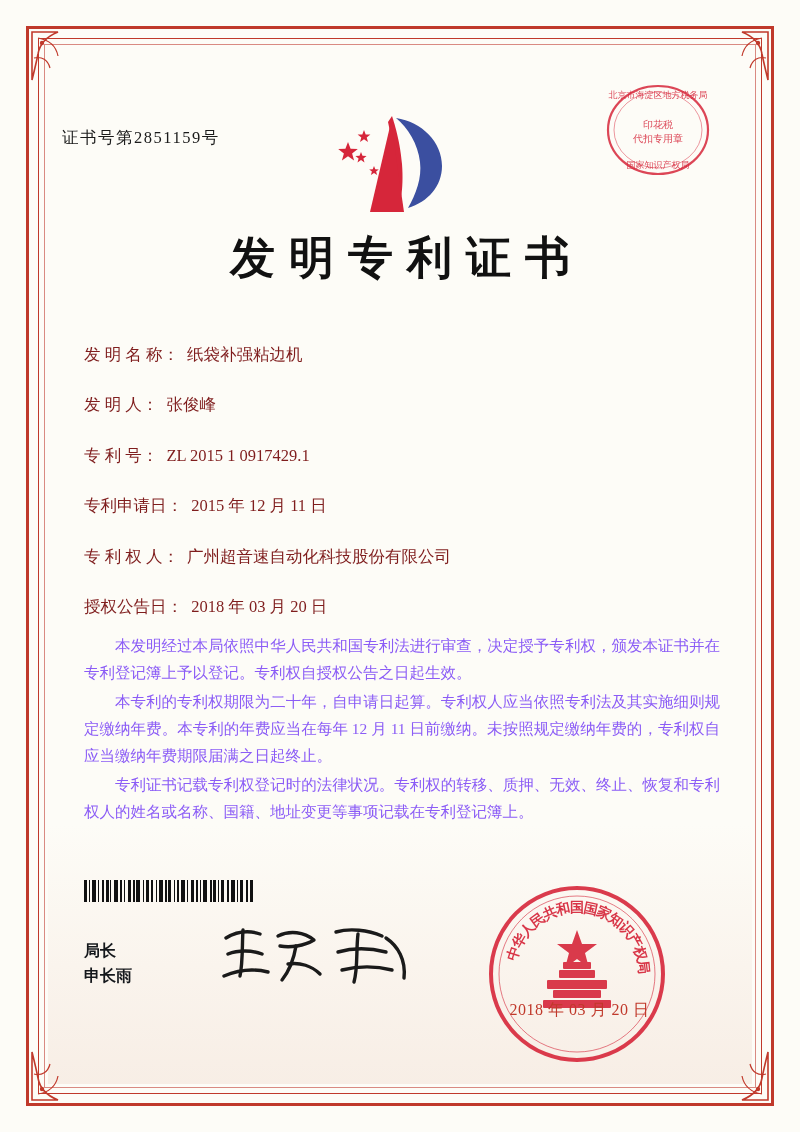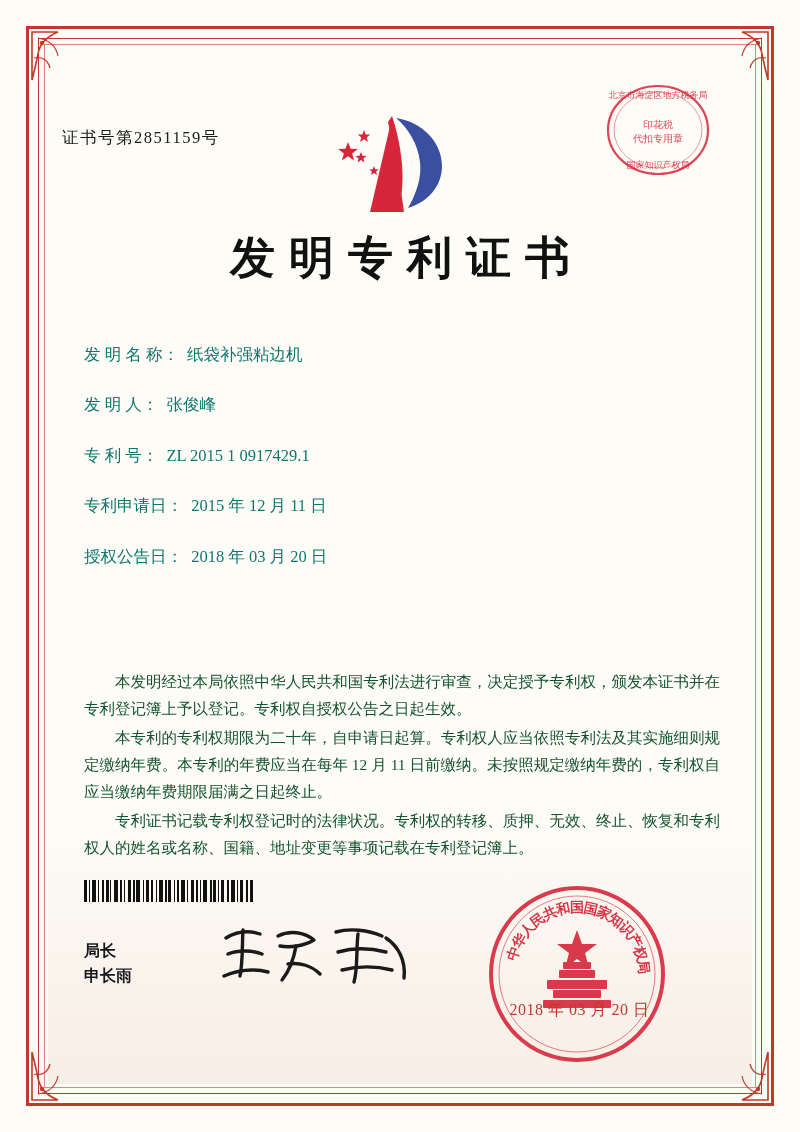--- a/index.html
+++ b/index.html
@@ -97,42 +97,42 @@
 
   
   .fields {
     position: absolute;
     left: 84px;
     top: 344px;
     width: 640px;
   }
   .field-row {
     font-size: 16.5px;
-    color: #0f766e;
+    color: #7f1d1d;
     margin-bottom: 29px;
     line-height: 1.3;
     white-space: nowrap;
   }
   .field-label {
     display: inline-block;
   }
   .field-value {
     display: inline-block;
     margin-left: 4px;
   }
 
   
   .body-text {
     position: absolute;
     left: 84px;
-    top: 668px;
+    top: 632px;
     width: 636px;
     font-size: 15.5px;
     line-height: 27px;
-    color: #14532d;
+    color: #8b5cf6;
     text-align: justify;
   }
   .body-text p {
     margin: 0 0 2px 0;
     text-indent: 31px;
   }
 
   
   .barcode {
     position: absolute;
@@ -295,20 +295,24 @@
       <span class="field-label">发 明 人：</span>
       <span class="field-value">张俊峰</span>
     </div>
     <div class="field-row">
       <span class="field-label">专 利 号：</span>
       <span class="field-value">ZL 2015 1 0917429.1</span>
     </div>
     <div class="field-row">
       <span class="field-label">专利申请日：</span>
       <span class="field-value">2015 年 12 月 11 日</span>
+    </div>
+    <div class="field-row">
+      <span class="field-label">专 利 权 人：</span>
+      <span class="field-value">广州超音速自动化科技股份有限公司</span>
     </div>
     <div class="field-row">
       <span class="field-label">授权公告日：</span>
       <span class="field-value">2018 年 03 月 20 日</span>
     </div>
   </div>
 
   <div class="body-text">
     <p>本发明经过本局依照中华人民共和国专利法进行审查，决定授予专利权，颁发本证书并在专利登记簿上予以登记。专利权自授权公告之日起生效。</p>
     <p>本专利的专利权期限为二十年，自申请日起算。专利权人应当依照专利法及其实施细则规定缴纳年费。本专利的年费应当在每年 12 月 11 日前缴纳。未按照规定缴纳年费的，专利权自应当缴纳年费期限届满之日起终止。</p>

